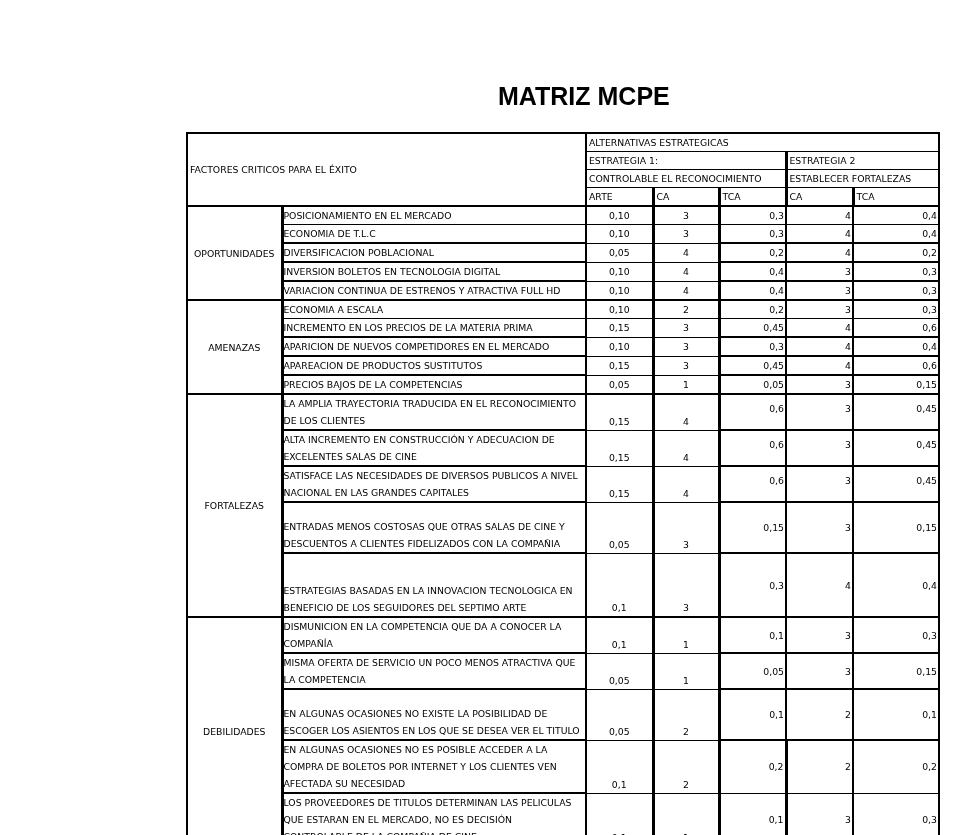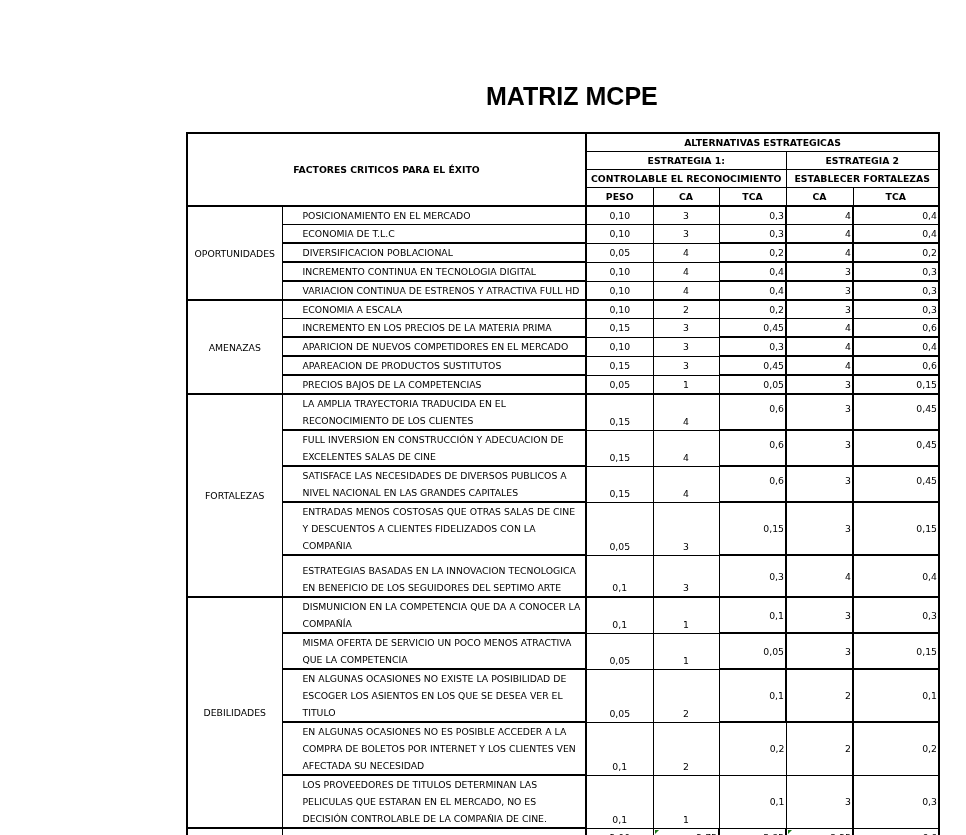--- a/index.html
+++ b/index.html
@@ -1,30 +1,30 @@
 <!DOCTYPE html>
 <html><head>
 <meta charset="utf-8">
 <style>
   html, body { margin: 0; padding: 0; background: #ffffff; }
   body { width: 966px; height: 835px; position: relative; overflow: hidden; font-family: "Liberation Sans", sans-serif; color: #000; }
-  .title { position: absolute; left: 486px; top: 82px; font-family: "Liberation Sans", sans-serif; font-weight: bold; font-size: 25px; letter-spacing: 0px; }
+  .title { position: absolute; left: 498px; top: 82px; font-family: "Liberation Sans", sans-serif; font-weight: bold; font-size: 25px; letter-spacing: 0px; }
   .grid { position: absolute; left: 186px; top: 132px; }
   table { border-collapse: collapse; table-layout: fixed; font-family: "DejaVu Sans", sans-serif; font-size: 9.3px; }
   td { padding: 0 2px; overflow: hidden; white-space: nowrap; line-height: 17px; }
-  .hdr { font-weight: bold; text-align: center; }
+  .hdr { font-weight: normal; text-align: left; }
   .bt { border-top: 2px solid #000; }
   .bb { border-bottom: 2px solid #000; }
   .bl { border-left: 2px solid #000; }
   .br { border-right: 2px solid #000; }
-  .rr { border-right: 1px solid #000000; }
+  .rr { border-right: 3px solid #000000; }
   .lb { border-bottom: 1px solid #000; }
   .center { text-align: center; }
   .right { text-align: right; padding-right: 1px; }
-  .factor { text-align: left; white-space: normal; line-height: 17px; vertical-align: bottom; padding-left: 20px; }
+  .factor { text-align: left; white-space: normal; line-height: 17px; vertical-align: bottom; padding-left: 0; }
   .cat { text-align: center; vertical-align: middle; }
   .vb { vertical-align: bottom; }
   .vm { vertical-align: middle; margin-left: 48px; }
   .vt { vertical-align: top; padding-top: 5px; }
   .flag { position: relative; }
   .flag::before { content: ""; position: absolute; left: 1px; top: 1px; width: 0; height: 0; border-top: 4px solid #1a7a1a; border-right: 4px solid transparent; }
 </style>
 </head>
 <body>
 
@@ -49,21 +49,21 @@
   </tr>
   <tr style="height:18px">
     <td colspan="3" class="hdr lb rr">ESTRATEGIA 1:</td>
     <td colspan="2" class="hdr lb br">ESTRATEGIA 2</td>
   </tr>
   <tr style="height:18px">
     <td colspan="3" class="hdr lb rr">CONTROLABLE EL RECONOCIMIENTO</td>
     <td colspan="2" class="hdr lb br">ESTABLECER FORTALEZAS</td>
   </tr>
   <tr style="height:17px">
-    <td class="hdr bb rr">PESO</td>
+    <td class="hdr bb rr">ARTE</td>
     <td class="hdr bb rr">CA</td>
     <td class="hdr bb rr">TCA</td>
     <td class="hdr bb rr">CA</td>
     <td class="hdr bb br">TCA</td>
   </tr>
 
   <tr style="height:17px">
     <td rowspan="5" class="cat bl bb rr">OPORTUNIDADES</td>
     <td class="factor lb br">POSICIONAMIENTO EN EL MERCADO</td>
     <td class="center lb rr">0,10</td>
@@ -82,21 +82,21 @@
   </tr>
   <tr style="height:17px">
     <td class="factor bb br">DIVERSIFICACION POBLACIONAL</td>
     <td class="center lb rr">0,05</td>
     <td class="center lb rr">4</td>
     <td class="right bb br">0,2</td>
     <td class="right bb br">4</td>
     <td class="right bb br">0,2</td>
   </tr>
   <tr style="height:17px">
-    <td class="factor bb br">INCREMENTO CONTINUA EN TECNOLOGIA DIGITAL</td>
+    <td class="factor bb br">INVERSION BOLETOS EN TECNOLOGIA DIGITAL</td>
     <td class="center lb rr">0,10</td>
     <td class="center lb rr">4</td>
     <td class="right bb br">0,4</td>
     <td class="right bb br">3</td>
     <td class="right bb br">0,3</td>
   </tr>
   <tr style="height:17px">
     <td class="factor bb br">VARIACION CONTINUA DE ESTRENOS Y ATRACTIVA FULL HD</td>
     <td class="center bb rr">0,10</td>
     <td class="center bb rr">4</td>
@@ -150,21 +150,21 @@
   <tr style="height:34px">
     <td rowspan="5" class="cat bl bb rr">FORTALEZAS</td>
     <td class="factor bb br">LA AMPLIA TRAYECTORIA TRADUCIDA EN EL RECONOCIMIENTO DE LOS CLIENTES</td>
     <td class="center vb lb rr">0,15</td>
     <td class="center vb lb rr">4</td>
     <td class="right vt bb br">0,6</td>
     <td class="right vt bb br">3</td>
     <td class="right vt bb br">0,45</td>
   </tr>
   <tr style="height:34px">
-    <td class="factor bb br">FULL INVERSION EN CONSTRUCCIÓN Y ADECUACION DE EXCELENTES SALAS DE CINE</td>
+    <td class="factor bb br">ALTA INCREMENTO EN CONSTRUCCIÓN Y ADECUACION DE EXCELENTES SALAS DE CINE</td>
     <td class="center vb lb rr">0,15</td>
     <td class="center vb lb rr">4</td>
     <td class="right vt bb br">0,6</td>
     <td class="right vt bb br">3</td>
     <td class="right vt bb br">0,45</td>
   </tr>
   <tr style="height:34px">
     <td class="factor bb br">SATISFACE LAS NECESIDADES DE DIVERSOS PUBLICOS A NIVEL NACIONAL EN LAS GRANDES CAPITALES</td>
     <td class="center vb lb rr">0,15</td>
     <td class="center vb lb rr">4</td>
@@ -173,21 +173,21 @@
     <td class="right vt bb br">0,45</td>
   </tr>
   <tr style="height:51px">
     <td class="factor bb br">ENTRADAS MENOS COSTOSAS QUE OTRAS SALAS DE CINE Y DESCUENTOS A CLIENTES FIDELIZADOS CON LA COMPAÑIA</td>
     <td class="center vb lb rr">0,05</td>
     <td class="center vb lb rr">3</td>
     <td class="right vm bb br">0,15</td>
     <td class="right vm bb br">3</td>
     <td class="right vm bb br">0,15</td>
   </tr>
-  <tr style="height:42px">
+  <tr style="height:64px">
     <td class="factor bb br">ESTRATEGIAS BASADAS EN LA INNOVACION TECNOLOGICA EN BENEFICIO DE LOS SEGUIDORES DEL SEPTIMO ARTE</td>
     <td class="center vb bb rr">0,1</td>
     <td class="center vb bb rr">3</td>
     <td class="right vm bb br">0,3</td>
     <td class="right vm bb br">4</td>
     <td class="right vm bb br">0,4</td>
   </tr>
 
   <tr style="height:34px">
     <td rowspan="5" class="cat bl bb rr">DEBILIDADES</td>

